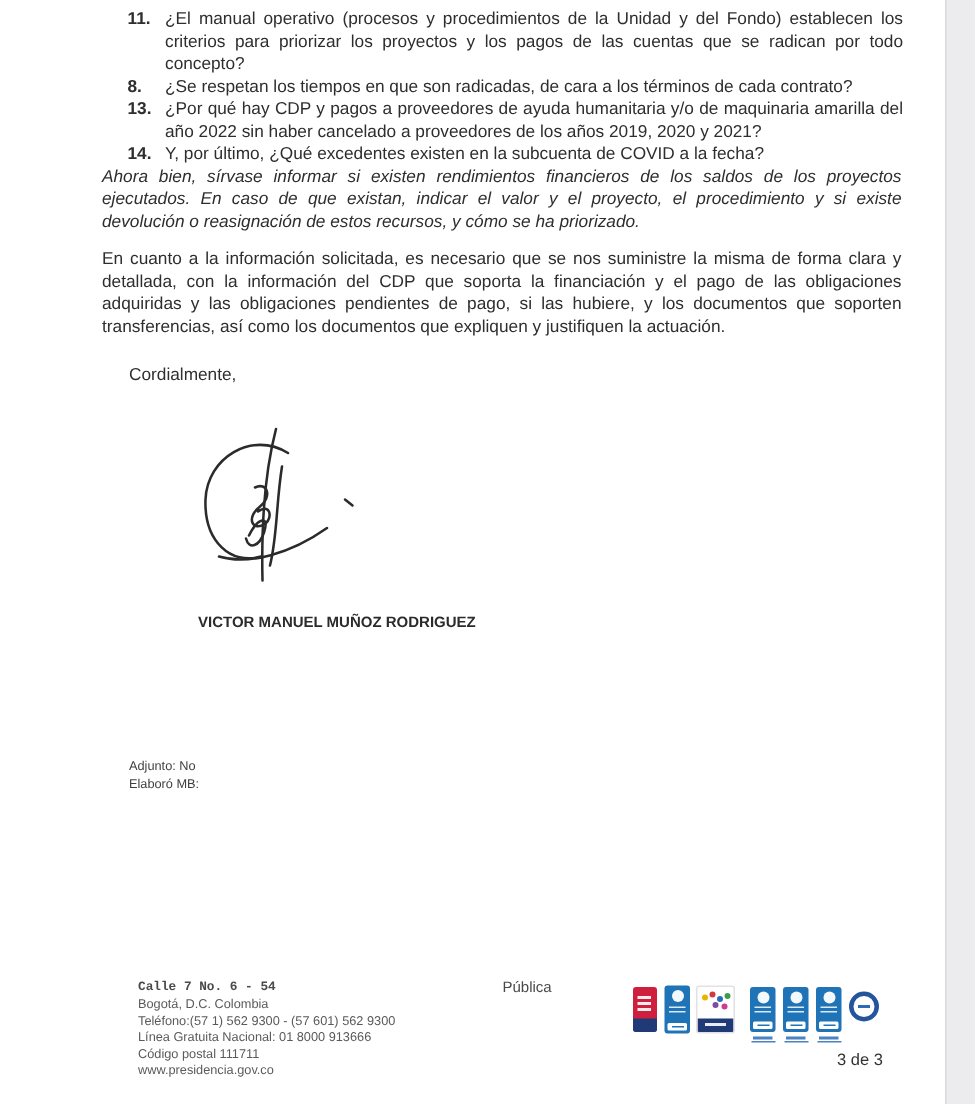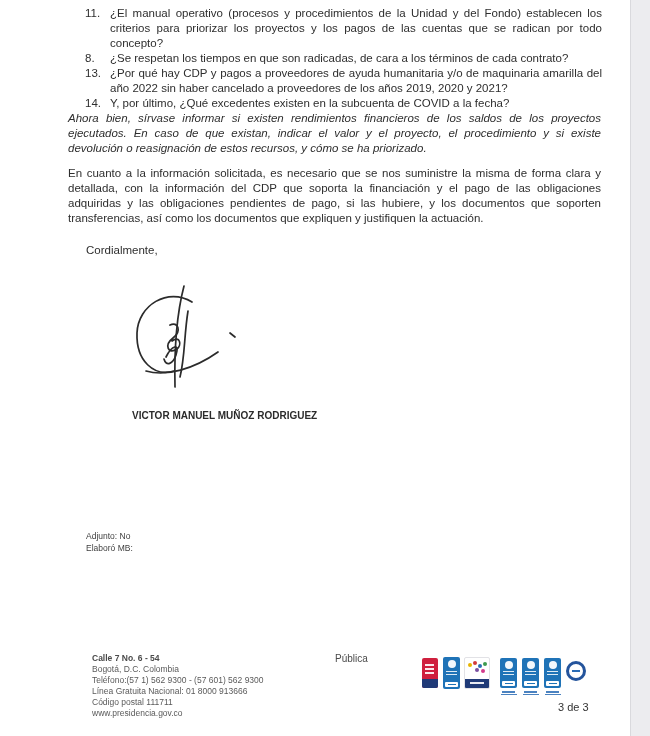--- a/index.html
+++ b/index.html
@@ -9,36 +9,36 @@
     font-family:"Liberation Sans","DejaVu Sans",sans-serif;
     color:#2f2f2f;
   }
   .abs{position:absolute;}
   
   .bodytext{font-size:11.5px;line-height:15px;color:#2e2e2e;}
   .just{text-align:justify;}
   
   .qlist{left:85px;top:6px;width:517px;}
   .qitem{display:flex;}
-  .qnum{flex:0 0 25px;}
+  .qnum{flex:0 0 25px;font-weight:bold;}
   .qtext{flex:1;text-align:justify;}
   
   .para1{left:68px;top:111px;width:533px;font-style:italic;}
   .para2{left:68px;top:166px;width:533px;}
   .closing{left:86px;top:243px;}
   
   .signature{left:122px;top:281px;}
   
   .signerblock{left:92px;top:410px;font-size:9.5px;line-height:12.5px;color:#3a3a3a;margin-left:40px;}
   .signername{font-weight:bold;font-size:10px;color:#2b2b2b;}
   
-  .notes{left:86px;top:531px;font-size:8.5px;line-height:11.5px;color:#3f3f3f;}
+  .notes{left:86px;top:505px;font-size:8.5px;line-height:11.5px;color:#3f3f3f;}
   
   .addr{left:92px;top:653px;font-size:8.5px;line-height:11px;color:#5a5a5a;}
-  .addr .first{font-weight:bold;color:#4a4a4a;}
+  .addr .first{font-weight:bold;color:#4a4a4a;font-family:Liberation Mono, monospace;}
   .classification{left:335px;top:653px;font-size:10px;color:#4a4a4a;}
   .pagenum{left:558px;top:701px;font-size:11px;color:#333;}
   
   .edgestrip{right:0;top:0;width:19px;height:736px;background:#ececef;border-left:1px solid #d9d9dd;}
   
   .badges{left:422px;top:657px;width:170px;height:45px;}
   .badge{position:absolute;border-radius:2px;box-sizing:border-box;}
   .b-red{left:0;top:1px;width:16px;height:30px;background:#cf1f3e;overflow:hidden;}
   .b-red .navy{position:absolute;bottom:0;left:0;width:100%;height:9px;background:#203a77;}
   .b-red .wline{position:absolute;left:3px;width:9px;height:1.5px;background:#fff;opacity:.9;}

